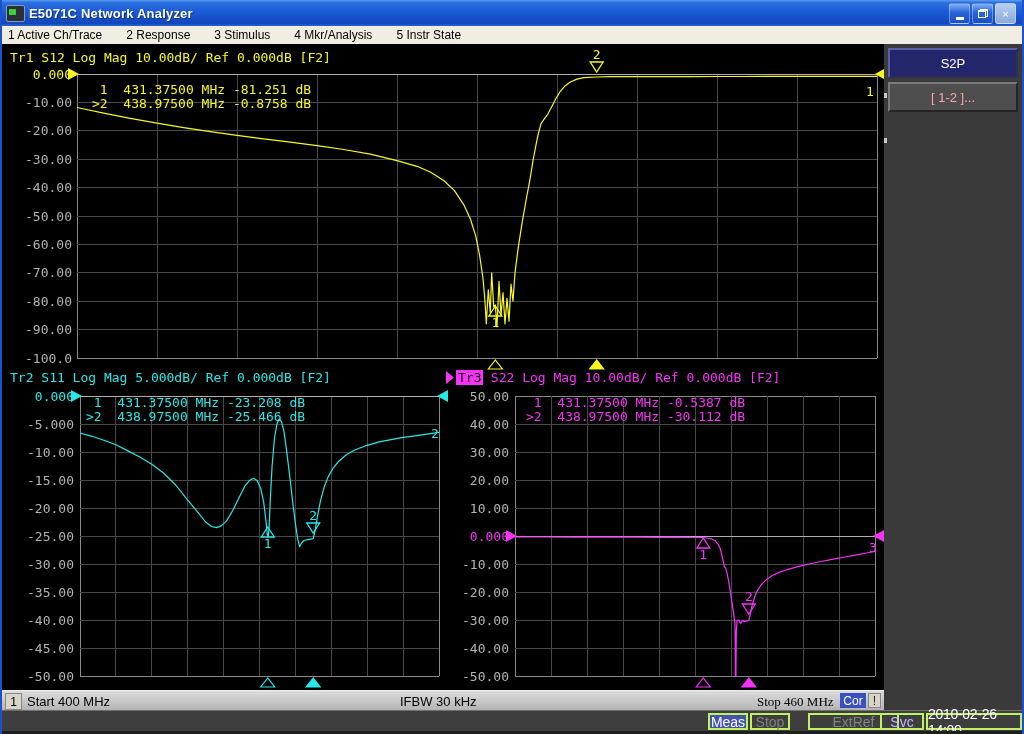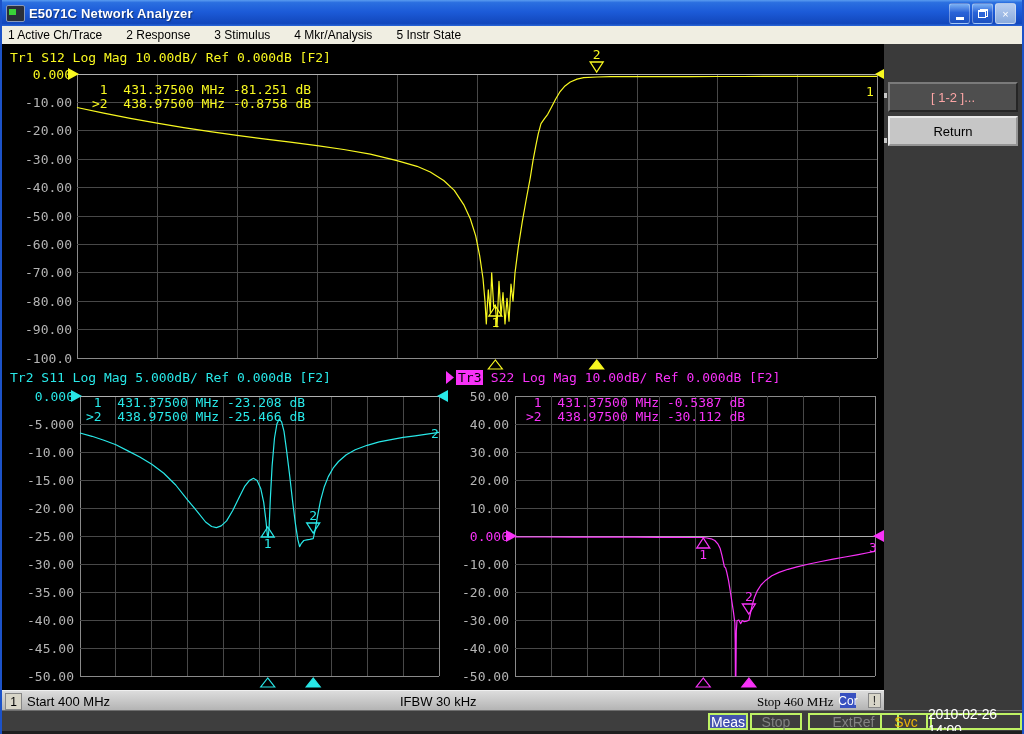--- a/index.html
+++ b/index.html
@@ -42,34 +42,34 @@
   .skey.light{background:#c6c6c6;color:#000;border:2px outset #e8e8e8;}
   
   .statusbar{position:absolute;left:2px;top:690px;width:882px;height:20px;
     background:linear-gradient(180deg,#dcdcdc,#b4b4b4);border-top:1px solid #efefef;
     font-size:13px;color:#000;box-sizing:border-box;}
   .statusbar .chbox{position:absolute;left:3px;top:2px;width:15px;height:15px;background:#d8d5c8;
     border:1px solid #888;display:flex;align-items:center;justify-content:center;font-size:12px;}
   .statusbar .start{position:absolute;left:25px;top:3px;}
   .statusbar .ifbw{position:absolute;left:398px;top:3px;}
   .statusbar .stop{position:absolute;left:755px;top:3px;font-family:Liberation Serif, serif;}
-  .statusbar .cor{position:absolute;left:838px;top:2px;width:16px;height:15px;background:#3850c0;
+  .statusbar .cor{position:absolute;left:838px;top:2px;width:26px;height:15px;background:#3850c0;
     color:#fff;font-size:12px;display:flex;align-items:center;justify-content:center;}
   .statusbar .alert{position:absolute;left:866px;top:2px;width:13px;height:15px;background:#d8d5c8;
     border:1px solid #888;color:#222;font-size:12px;display:flex;align-items:center;justify-content:center;box-sizing:border-box;}
   .status-filler{position:absolute;left:884px;top:690px;width:138px;height:20px;background:#3a3a3a;}
   
   .taskbar{position:absolute;left:0;top:710px;width:1024px;height:21px;background:#3e3e3e;
     border-top:1px solid #6e6e6e;box-sizing:border-box;}
   .tbox{position:absolute;top:2px;height:17px;display:flex;align-items:center;justify-content:center;
     font-size:14px;box-sizing:border-box;border:2px solid #bef264;}
   .tbox.meas{left:708px;width:40px;background:#4453ae;color:#fff;}
-  .tbox.dis1{left:750px;width:52px;color:#828282;}
+  .tbox.dis1{left:750px;width:40px;color:#828282;}
   .tbox.dis2{left:808px;width:91px;color:#828282;}
-  .tbox.dis3{left:880px;width:52px;color:#eab308;}
+  .tbox.dis3{left:880px;width:44px;color:#c4b5fd;}
   .tbox.clock{left:926px;width:96px;color:#fff;font-size:14px;letter-spacing:-0.3px;}
   .bottom-strip{position:absolute;left:0;top:731px;width:1024px;height:3px;background:#1e1e1e;}
 </style>
 </head>
 <body>
 
 <div id="window">
 
   <div class="side-border" style="left:0"></div>
   <div class="side-border" style="left:1022px"></div>
@@ -284,22 +284,22 @@
           <polygon points="504,530 504,542 515,536" fill="#f832f8"></polygon>
           <polygon points="882,530 882,542 871,536" fill="#f832f8"></polygon>
           <text x="871" y="552" fill="#f832f8" font-family="&quot;DejaVu Sans Mono&quot;,monospace" font-size="13" text-anchor="middle">3</text>
         </g>
       </svg>
   </div>
 
   <div class="sidebar">
     <div class="edge-mark" style="top:49px"></div>
     <div class="edge-mark" style="top:94px"></div>
+    <div class="skey header" style="top:4px">S2P</div>
     <div class="skey dark" style="top:38px">[ 1-2 ]...</div>
-    <div class="skey light" style="top:72px">Return</div>
   </div>
 
   <div class="statusbar">
     <div class="chbox">1</div>
     <div class="start">Start 400 MHz</div>
     <div class="ifbw">IFBW 30 kHz</div>
     <div class="stop">Stop 460 MHz</div>
     <div class="cor">Cor</div>
     <div class="alert">!</div>
   </div>

